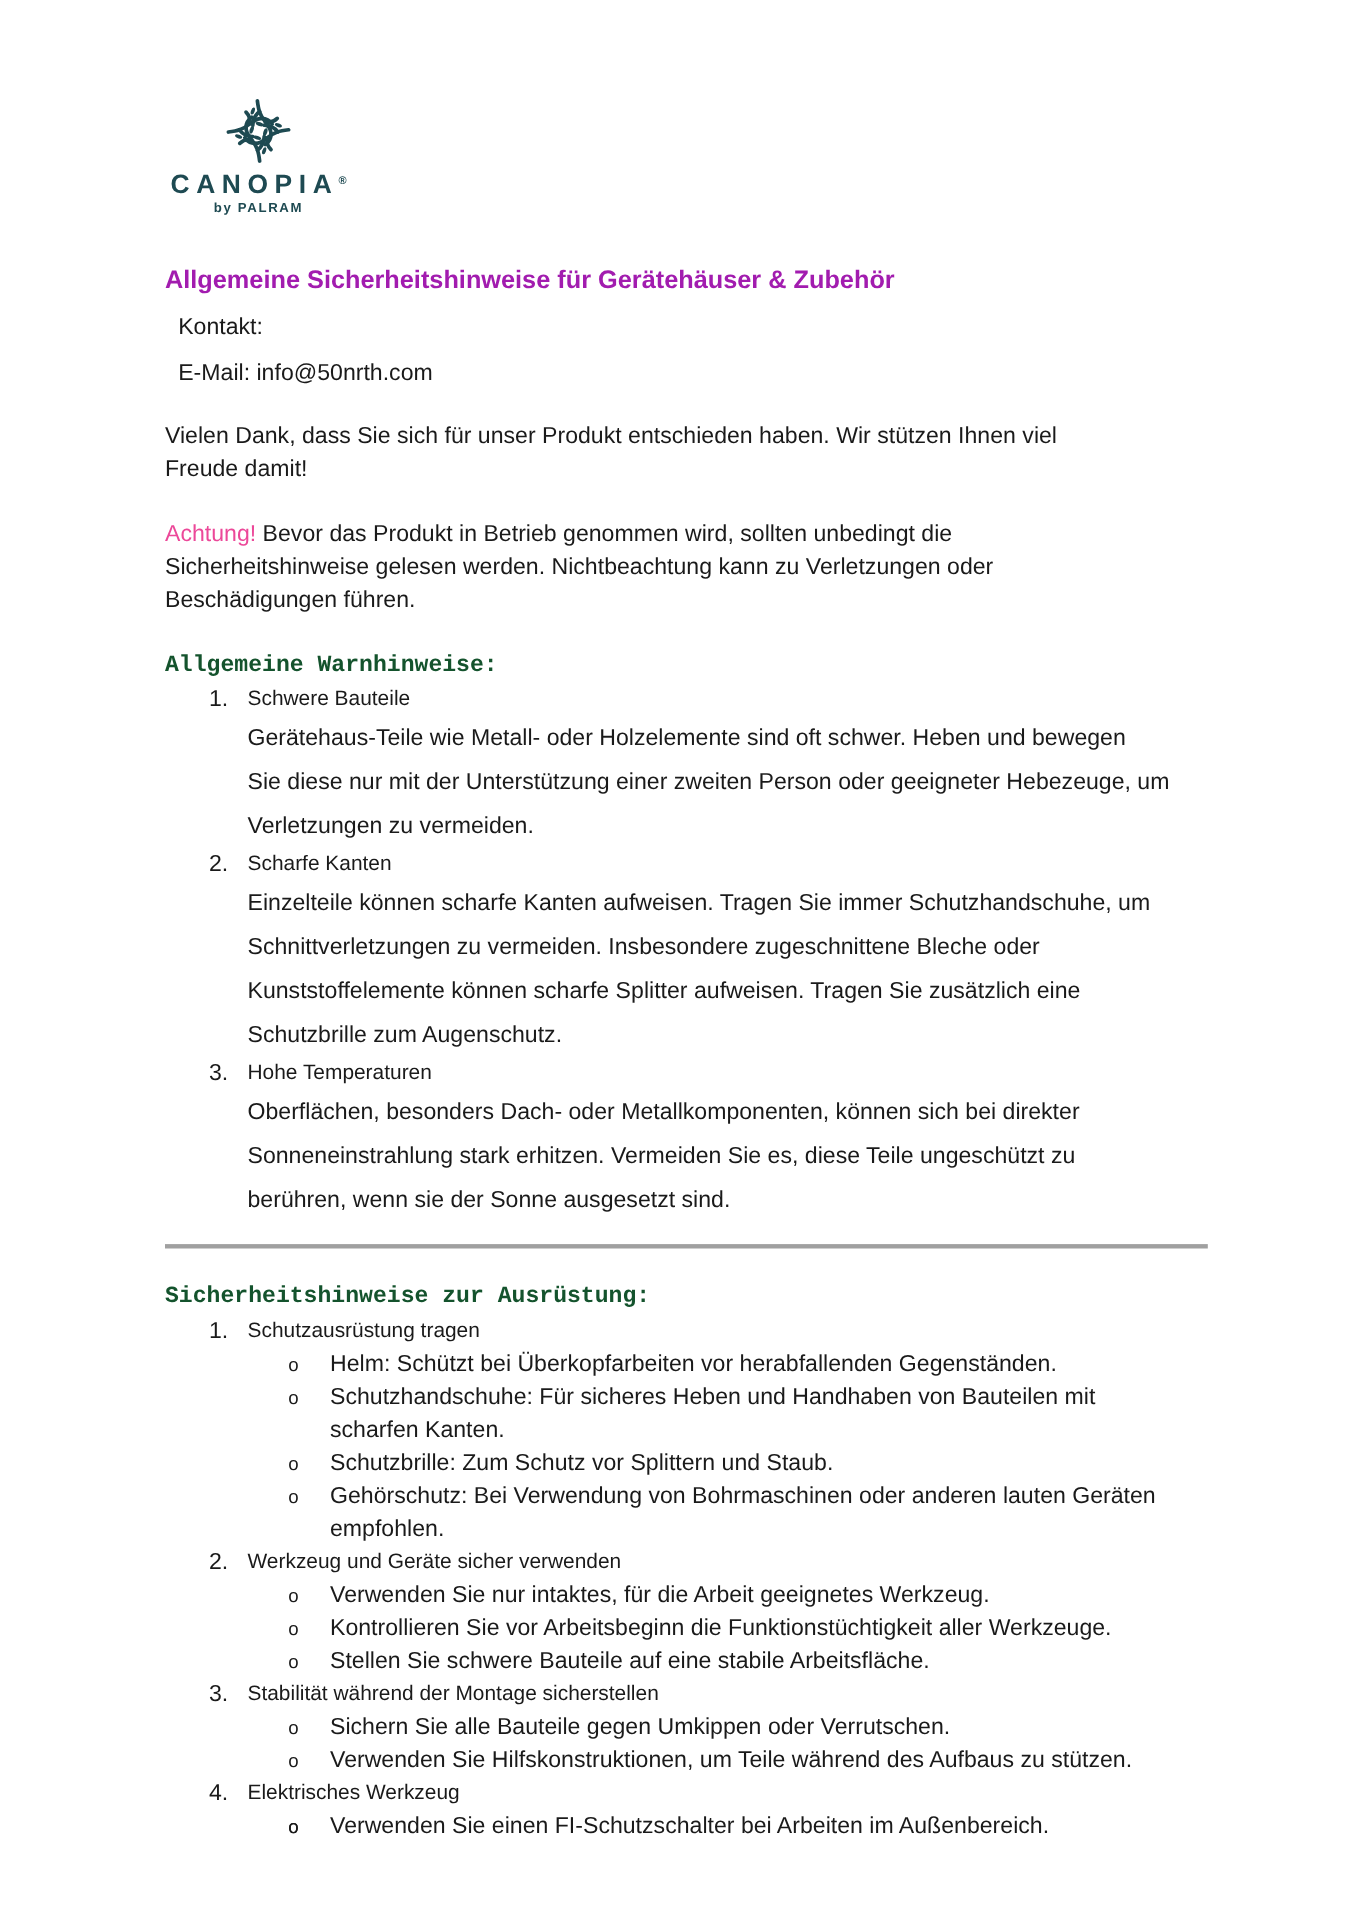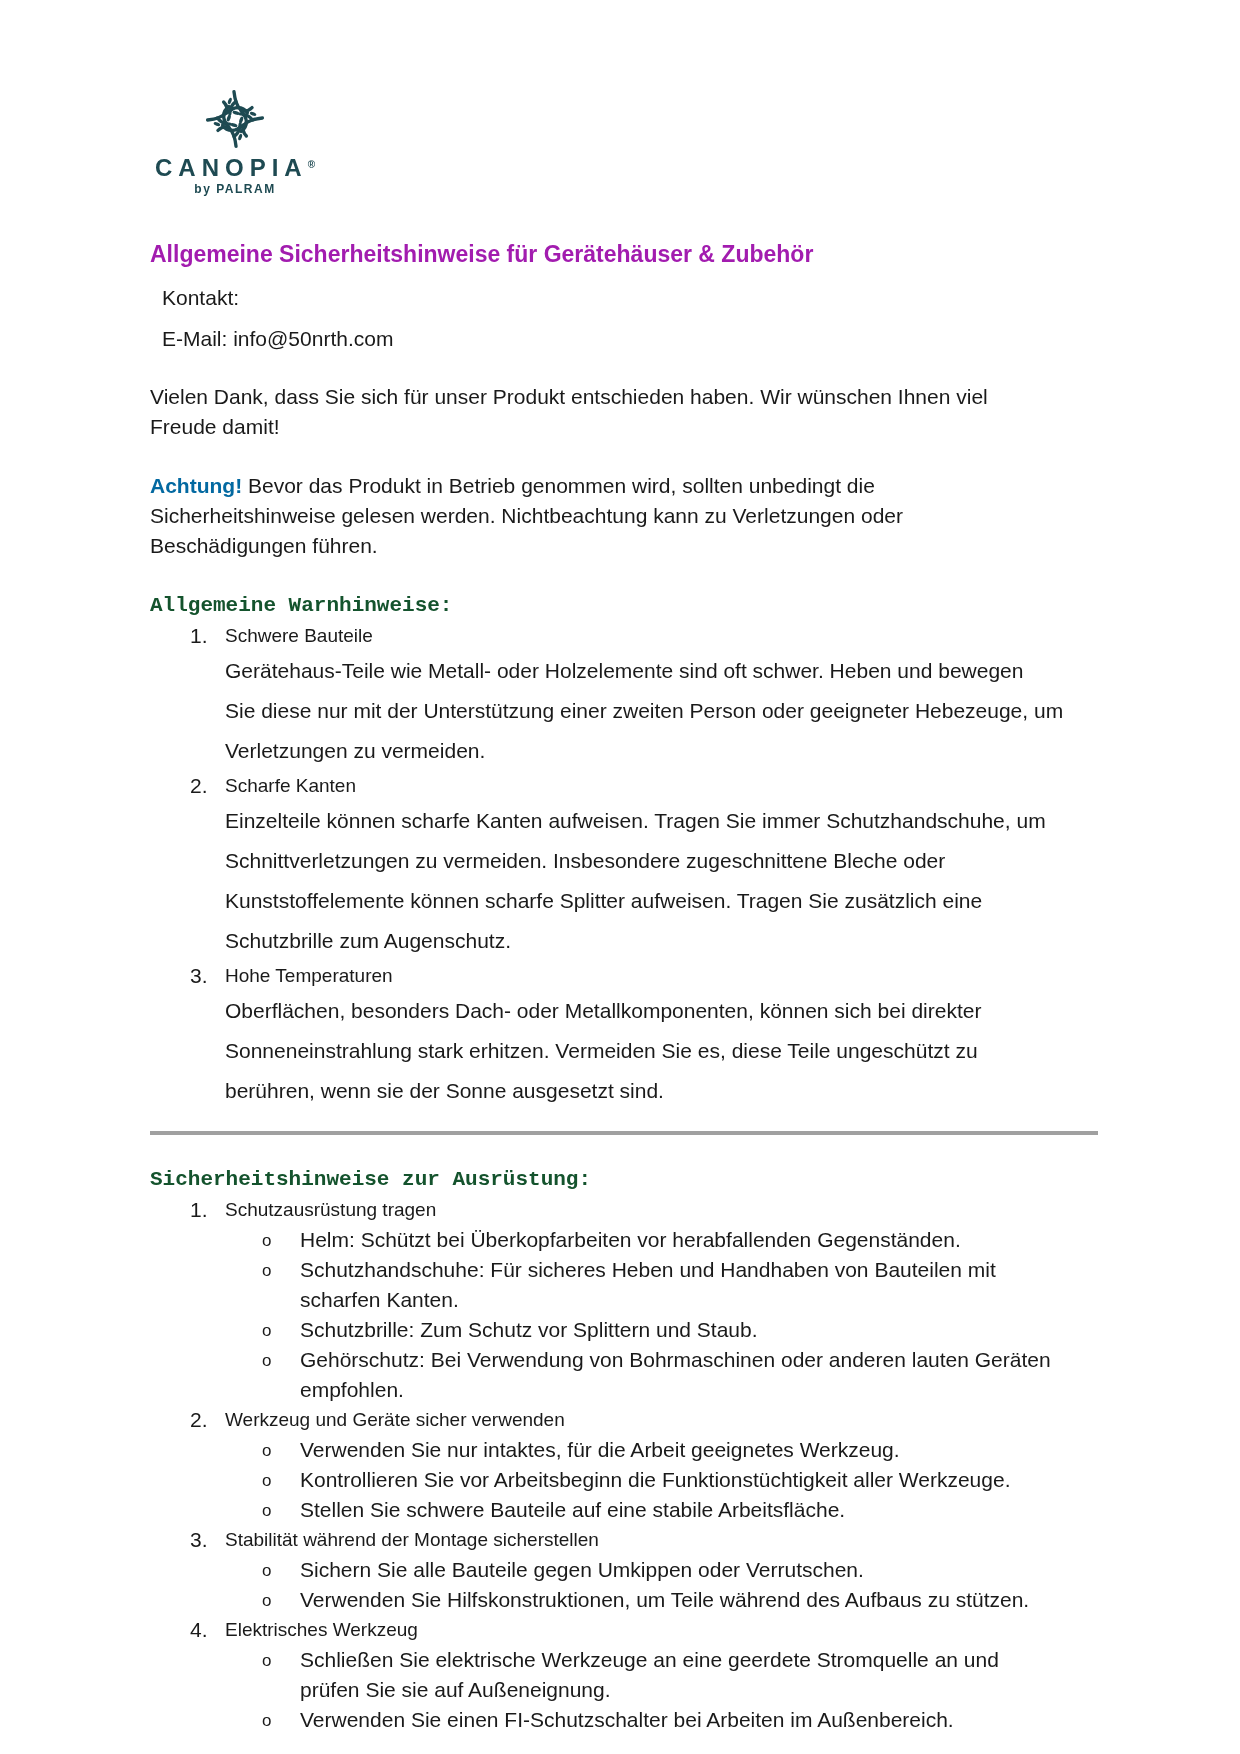--- a/index.html
+++ b/index.html
@@ -14,21 +14,21 @@
   .logo{width:170px;text-align:center;}
   .logo-icon{display:block;margin:0 auto;width:62px;height:62px;}
   .brand-line{margin-top:2px;font-size:24px;font-weight:bold;letter-spacing:6px;color:#1e4a52;white-space:nowrap;line-height:26px;}
   .brand-line .reg{font-size:10px;letter-spacing:0;vertical-align:8px;}
   .byline{font-size:12px;font-weight:bold;letter-spacing:1.5px;color:#1e4a52;line-height:15px;margin-top:1px;}
   
   h1.doc-title{font-size:23px;font-weight:bold;color:#a21caf;margin:40px 0 0 0;line-height:34px;}
   .contact{margin-top:12px;}
   .contact p{margin:12px;font-size:21px;line-height:29px;}
   p.body-par{margin:29px 0 0 0;font-size:21px;line-height:30px;white-space:pre-line;}
-  p.body-par strong{font-weight:bold;color:#0369a1;}
+  p.body-par strong{font-weight:normal;color:#ec4899;}
   h2.sec-head{font-size:21px;font-weight:bold;color:#14532d;margin:30px 0 0 0;line-height:30px;font-family:Liberation Mono, monospace;}
   
   .olist{margin:0;}
   .li{position:relative;padding-left:75px;font-size:21px;line-height:30px;}
   .num{position:absolute;left:40px;top:0;width:32px;}
   .li-title{font-size:19px;line-height:30px;}
   .li-body{font-size:21px;line-height:40px;white-space:pre-line;max-width:895px;}
   .sub{position:relative;padding-left:150px;font-size:21px;line-height:30px;}
   .sub-marker{position:absolute;left:112px;top:1px;font-size:17px;line-height:30px;}
   .sub-text{white-space:pre-line;max-width:790px;}
@@ -62,21 +62,21 @@
     <div class="byline">by PALRAM</div>
   </header>
 
   <h1 class="doc-title">Allgemeine Sicherheitshinweise für Gerätehäuser &amp; Zubehör</h1>
 
   <div class="contact">
     <p>Kontakt:</p>
     <p>E-Mail: info@50nrth.com</p>
   </div>
 
-  <p class="body-par">Vielen Dank, dass Sie sich für unser Produkt entschieden haben. Wir wünschen Ihnen viel
+  <p class="body-par">Vielen Dank, dass Sie sich für unser Produkt entschieden haben. Wir stützen Ihnen viel
 Freude damit!</p>
 
   <p class="body-par"><strong>Achtung!</strong><span> Bevor das Produkt in Betrieb genommen wird, sollten unbedingt die
 Sicherheitshinweise gelesen werden. Nichtbeachtung kann zu Verletzungen oder
 Beschädigungen führen.</span></p>
 
   <h2 class="sec-head">Allgemeine Warnhinweise:</h2>
   <div class="olist">
 
     <div class="li">
@@ -163,22 +163,20 @@
       <span class="sub-marker">o</span>
       <div class="sub-text">Verwenden Sie Hilfskonstruktionen, um Teile während des Aufbaus zu stützen.</div>
     </div>
 
     <div class="li">
       <span class="num">4.</span>
       <div class="li-title">Elektrisches Werkzeug</div>
     </div>
     <div class="sub">
       <span class="sub-marker">o</span>
-      <div class="sub-text">Schließen Sie elektrische Werkzeuge an eine geerdete Stromquelle an und
-prüfen Sie sie auf Außeneignung.</div>
     </div>
     <div class="sub">
       <span class="sub-marker">o</span>
       <div class="sub-text">Verwenden Sie einen FI-Schutzschalter bei Arbeiten im Außenbereich.</div>
     </div>
 
   </div>
 
 </div>
 

